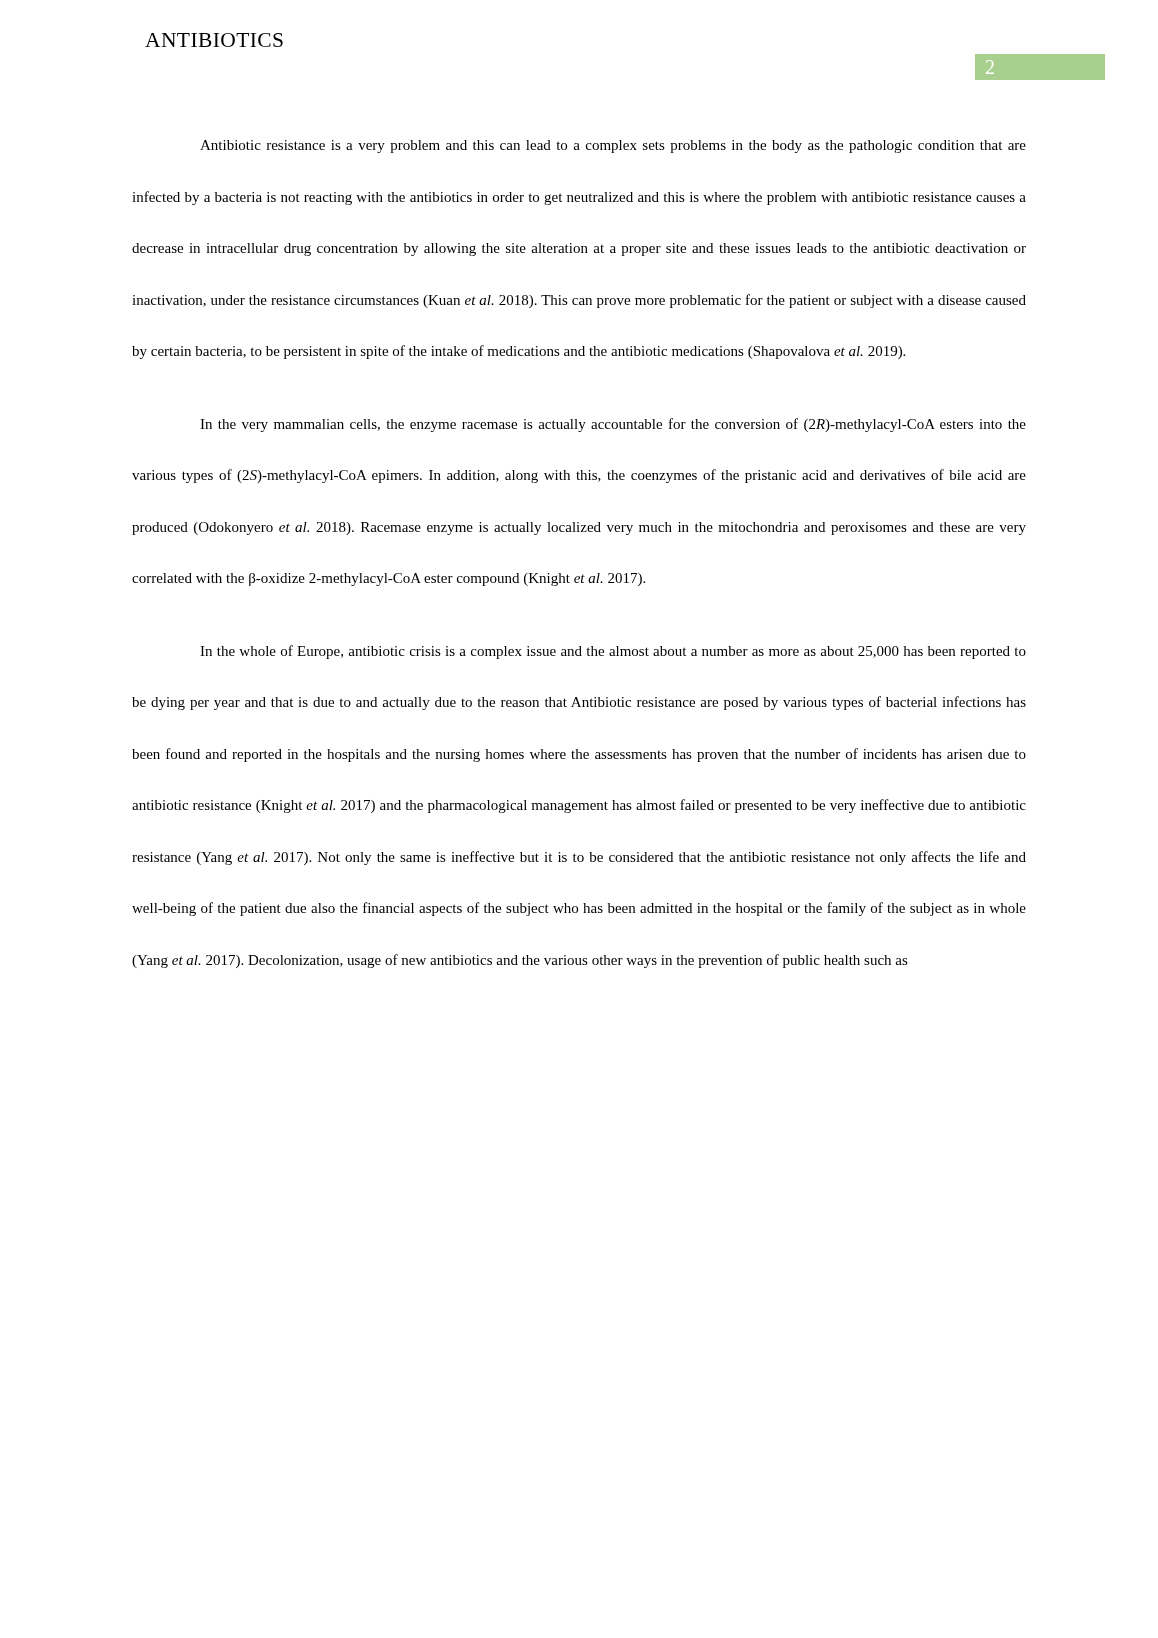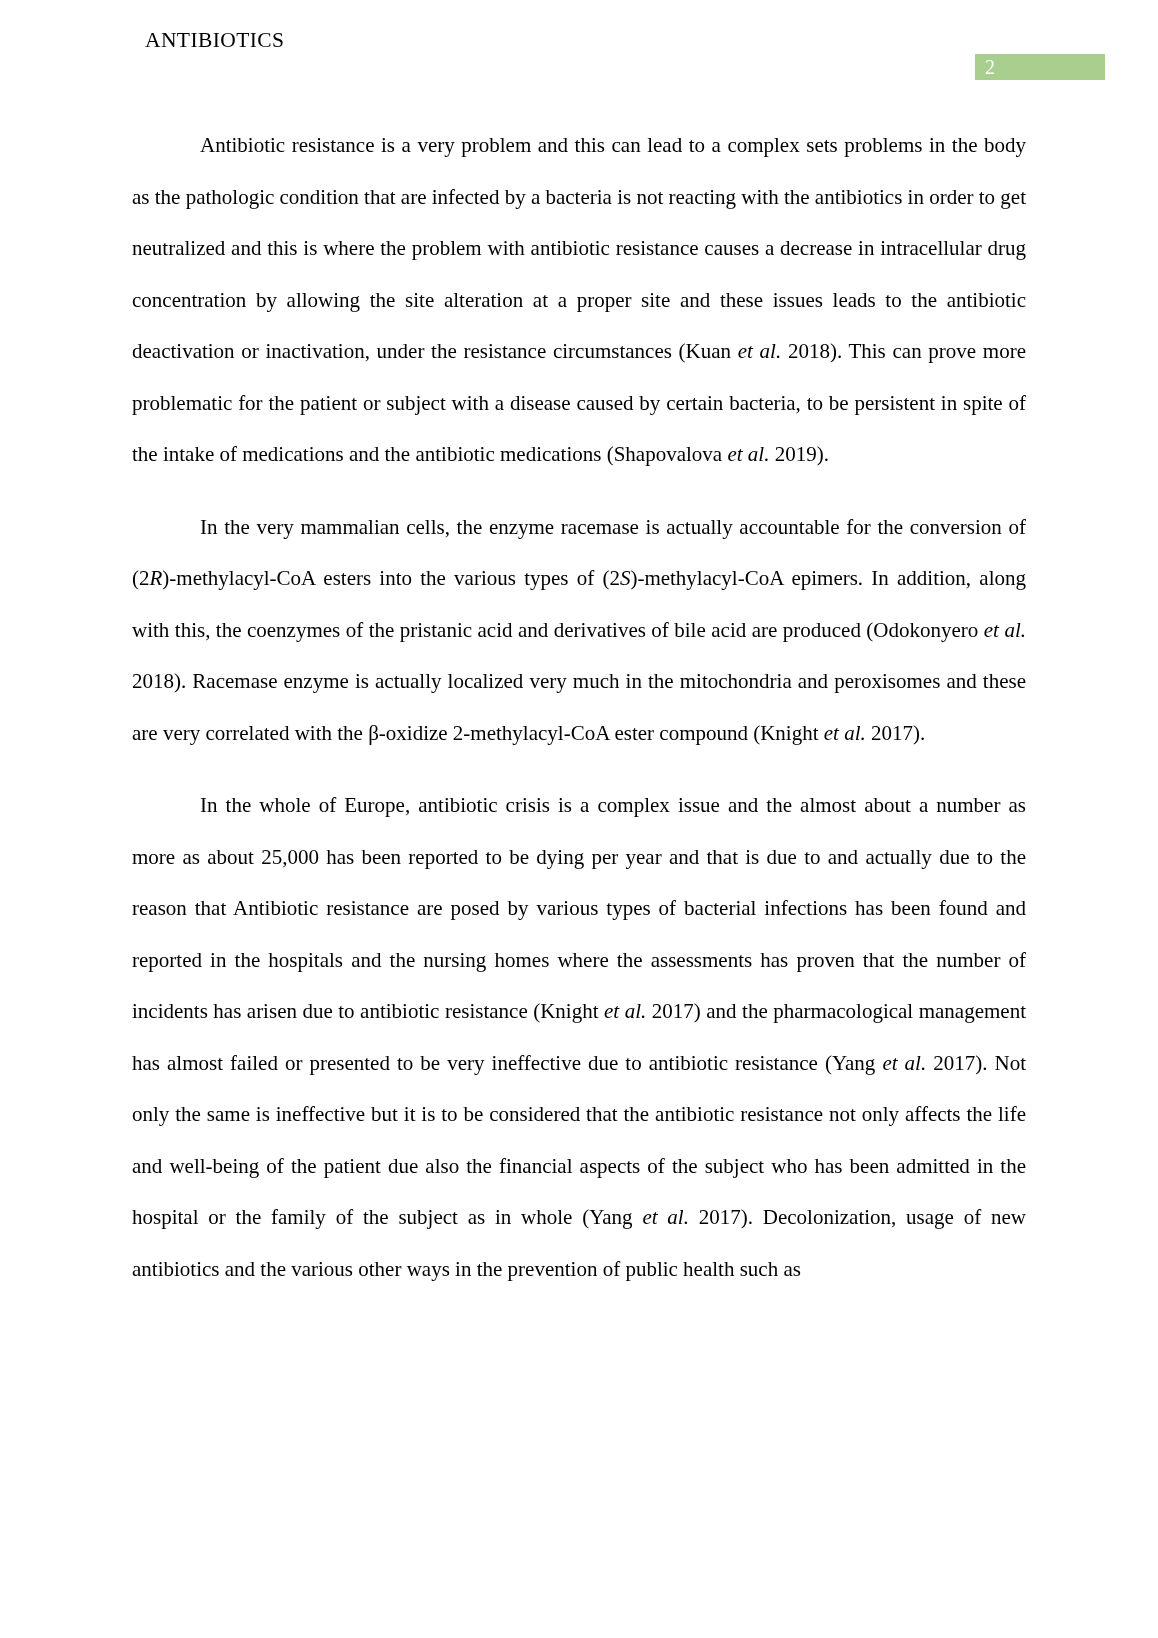--- a/index.html
+++ b/index.html
@@ -49,21 +49,21 @@
   }
   
   .body-text {
     position: absolute;
     left: 132px;
     right: 132px;
     top: 120px;
   }
   p.para {
     margin: 0 0 21px 0;
-    font-size: 21px;
+    font-size: 15px;
     line-height: 51.5px;
     text-align: justify;
     text-indent: 68px;
     hyphens: none;
   }
   p.para:last-child { margin-bottom: 0; font-family: Liberation Serif, serif; }
   .em-i { font-style: italic; }
 </style>
 </head>
 <body>

